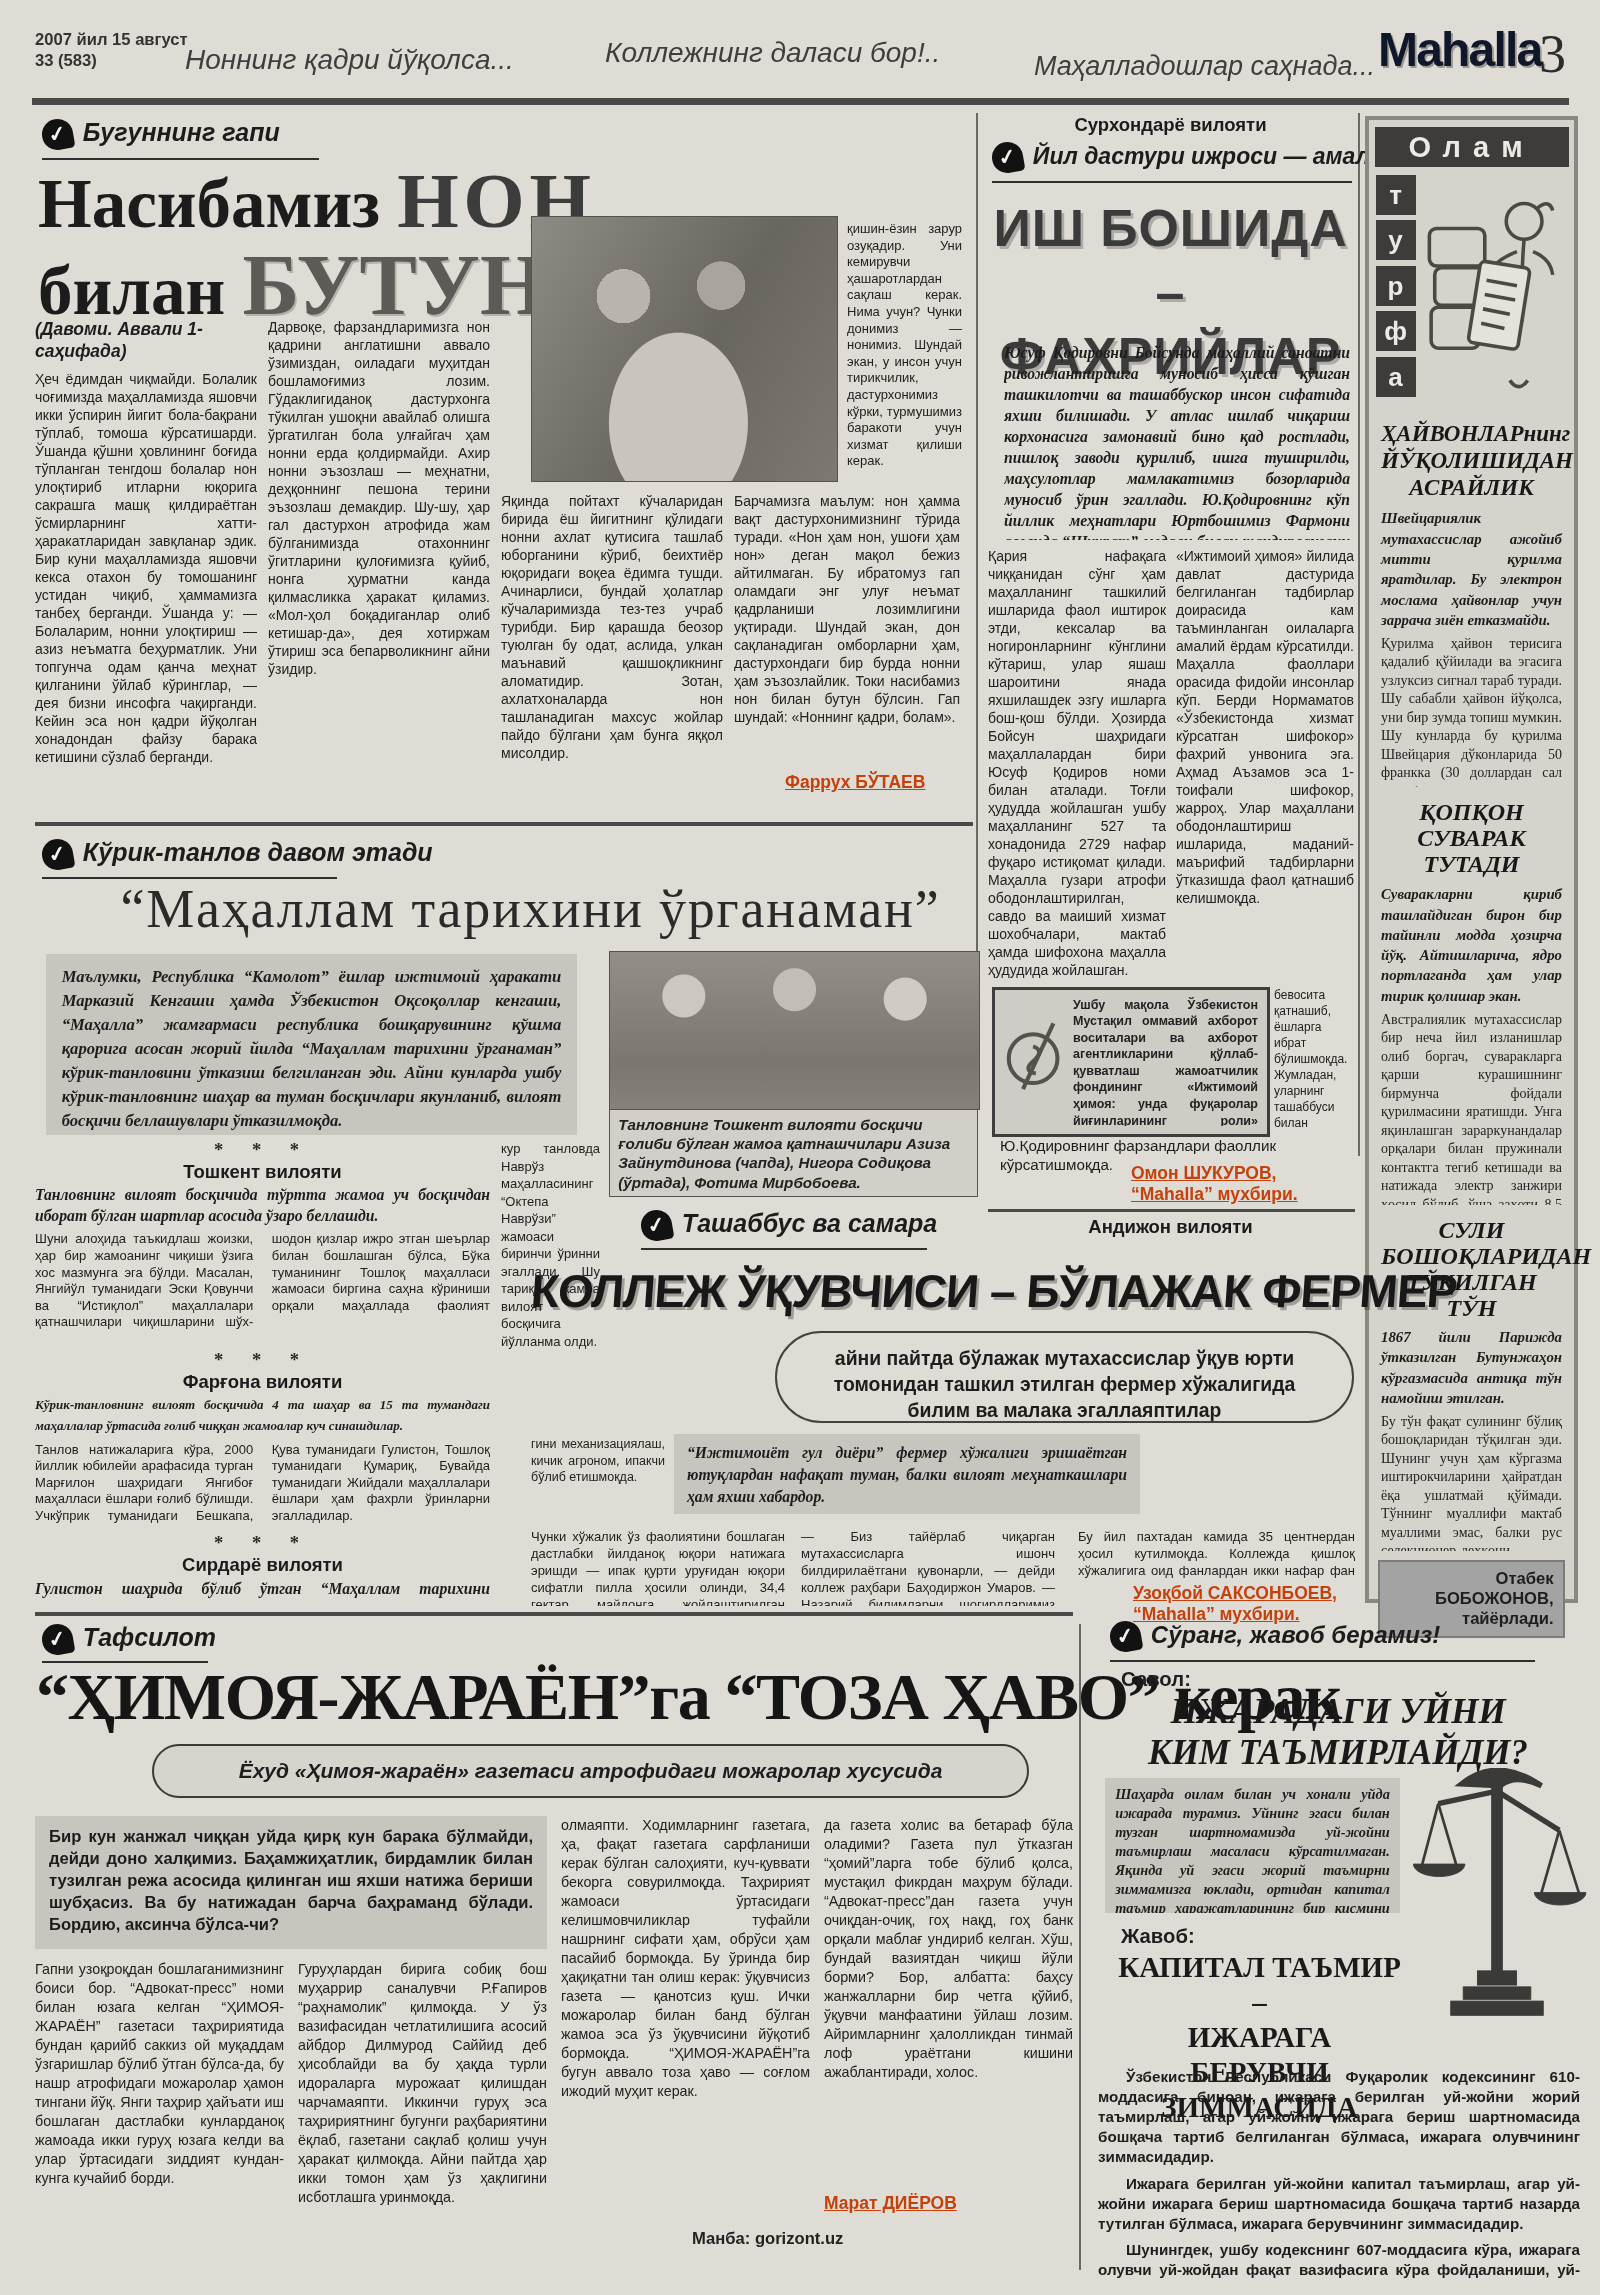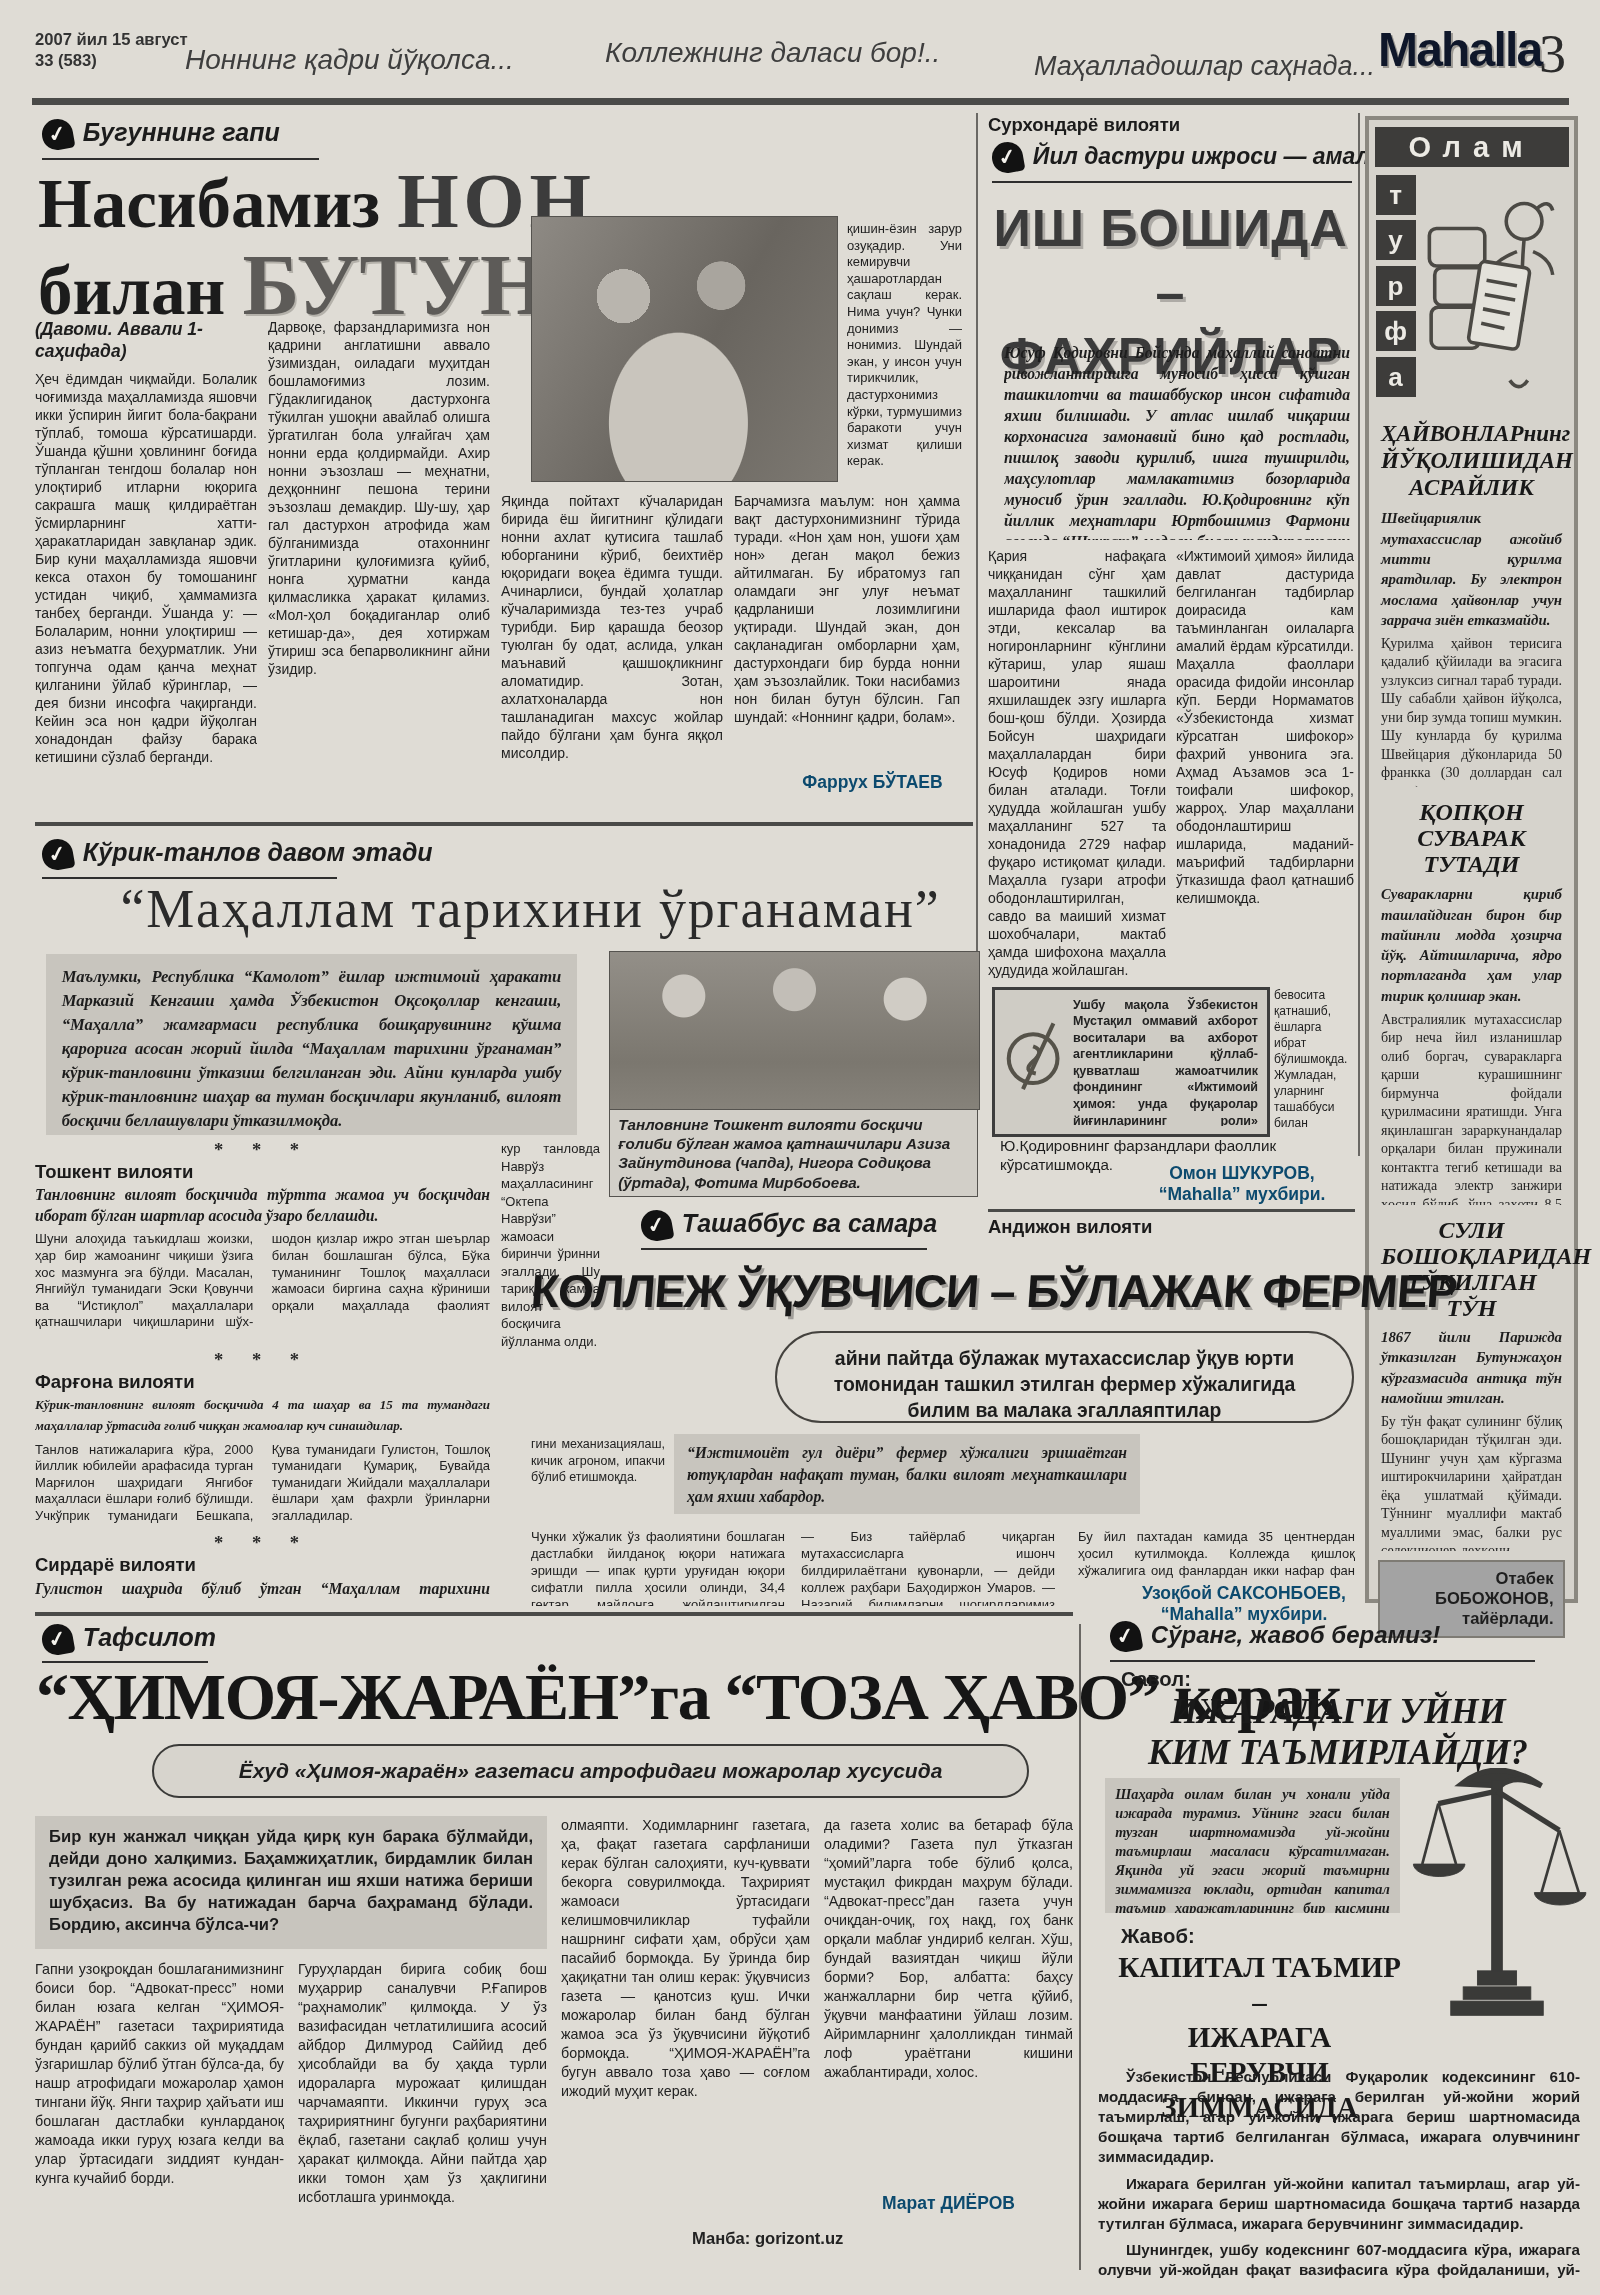--- a/index.html
+++ b/index.html
@@ -7,25 +7,25 @@
          font-family:"Liberation Sans",sans-serif;color:#1e1e1e;overflow:hidden;}
   .abs{position:absolute;}
   .clip{overflow:hidden;}
   .col{font:14px/18px "Liberation Sans",sans-serif;text-align:justify;color:#222;overflow:hidden;}
   .serifcol{font:14px/18.5px "Liberation Serif",serif;text-align:justify;color:#242424;overflow:hidden;}
   .kicker{font:italic 700 25px/28px "Liberation Sans",sans-serif;color:#1c1c1c;white-space:nowrap;}
   .kline{background:#2e2e2e;height:1.8px;}
   .chk{display:inline-block;width:30.5px;height:30.5px;background:#121212;color:#f4f2ec;
        border-radius:50% 50% 4.6px 50%;text-align:center;font:700 21px/30.5px "Liberation Sans",sans-serif;
        transform:rotate(-10deg);margin-right:8.3px;}
-  .region{font:700 18.5px/20.3px "Liberation Sans",sans-serif;text-align:left;color:#1b1b1b;}
+  .region{font:700 18.5px/20.3px "Liberation Sans",sans-serif;text-align:center;color:#1b1b1b;}
   .stars{font:700 18.5px/18.5px "Liberation Serif",serif;text-align:center;letter-spacing:12px;color:#2a2a2a;}
   .graybox{background:#c8c5be;}
   .leadserif{font:italic 700 17px/23px "Liberation Serif",serif;color:#1d1d1d;text-align:justify;}
-  .byline{font:700 17.5px/21px "Liberation Sans",sans-serif;color:#0c4a6e;text-align:center;}
+  .byline{font:700 17.5px/21px "Liberation Sans",sans-serif;color:#c2410c;text-align:left;text-decoration:underline;}
   .hrule{background:#4a4a48;}
   .vrule{background:#6a6864;}
   .photo{border:0.9px solid #55534f;}
   .cap{font:italic 700 15.2px/19.4px "Liberation Sans",sans-serif;color:#222;}
   .sb-t{font:italic 700 24px/26px "Liberation Serif",serif;text-align:center;color:#181818;}
   .sb-lead{font:italic 700 14.8px/20.3px "Liberation Serif",serif;text-align:justify;color:#1d1d1d;}
 </style>
 </head>
 <body>
 

